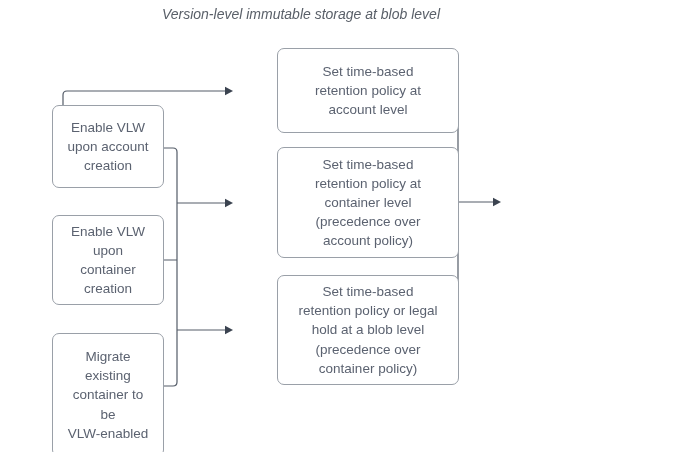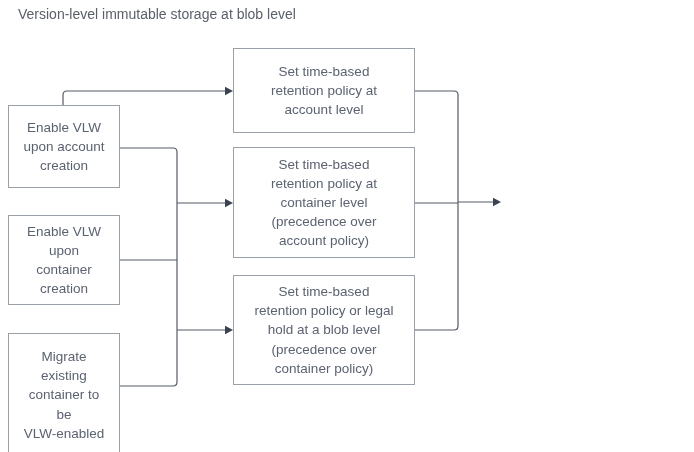--- a/index.html
+++ b/index.html
@@ -10,47 +10,49 @@
   .canvas {
     position: relative;
     width: 694px;
     height: 452px;
     background: var(--canvas-bg, #ffffff);
     font-family: "Liberation Sans", sans-serif;
     overflow: hidden;
   }
   .diagram-title {
     position: absolute;
-    left: 18px;
+    left: 0;
     top: 6px;
     width: 440px;
-    text-align: left;
+    text-align: right;
     font-size: 14px;
     color: var(--title-text, #5a6069);
     white-space: nowrap;
+    font-style: italic;
   }
   .connector-layer {
     position: absolute;
     left: 0;
     top: 0;
     width: 694px;
     height: 452px;
     pointer-events: none;
   }
   .node {
     position: absolute;
     box-sizing: border-box;
     background: var(--box-bg, #ffffff);
     border: 1px solid var(--box-border, #9aa0a8);
-    border-radius: 0;
+    border-radius: 7px;
     display: flex;
     align-items: center;
     justify-content: center;
     text-align: center;
     padding: 4px 6px;
+    margin-left: 44px;
   }
   .node-label {
     font-size: 13.5px;
     line-height: 1.42;
     color: var(--box-text, #5b6270);
     white-space: pre-line;
   }
 </style>
 </head>
 <body>

